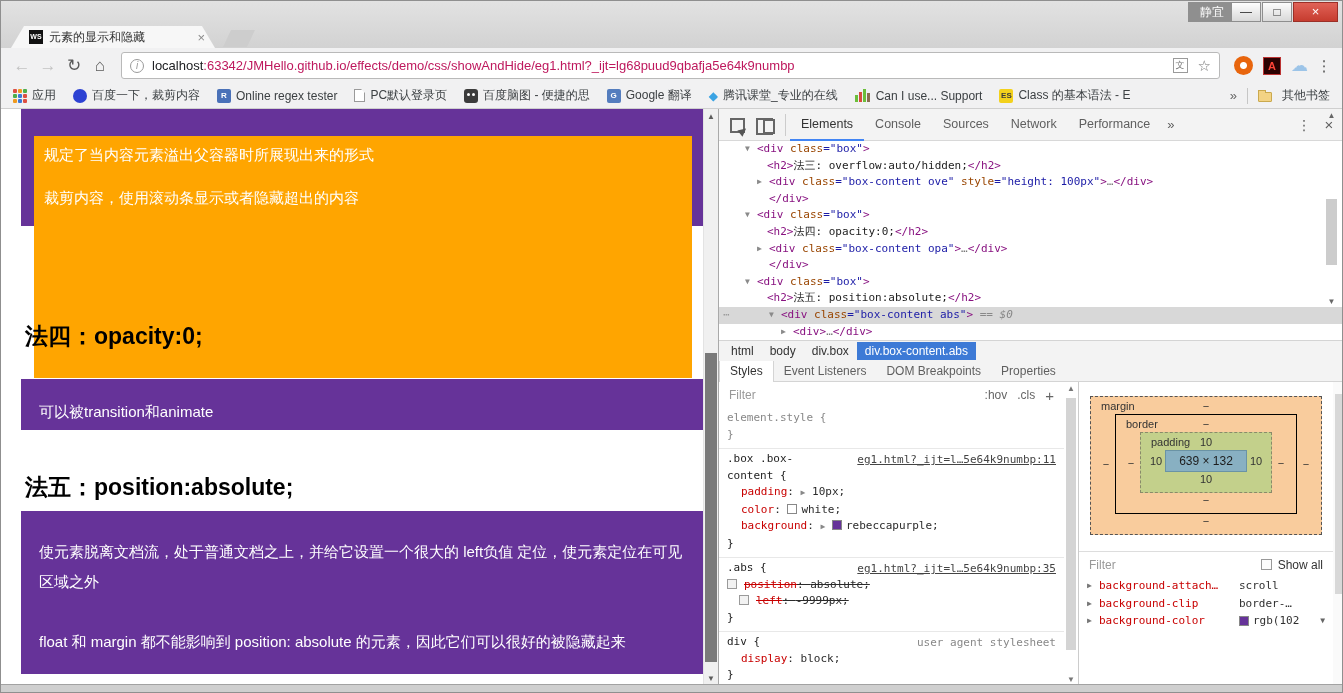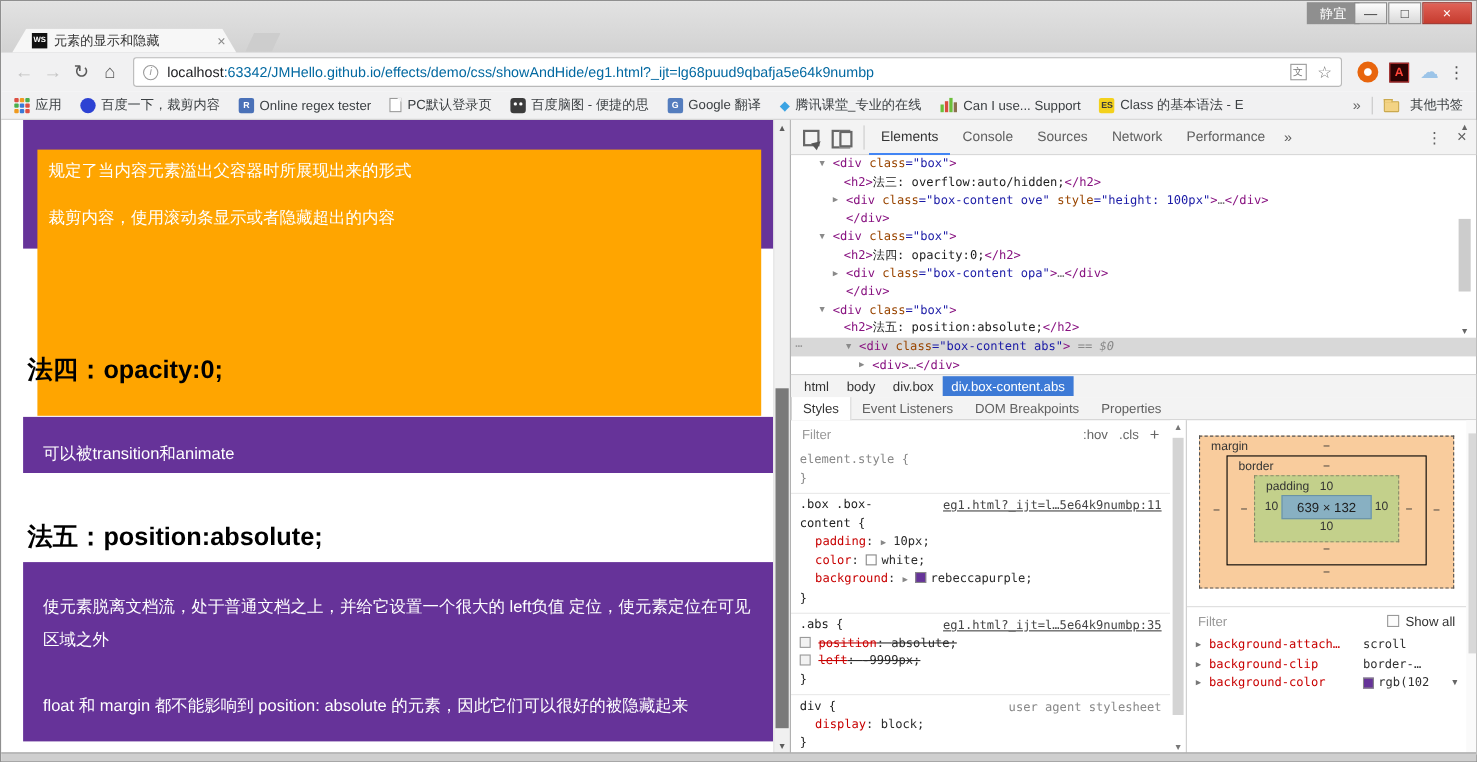--- a/index.html
+++ b/index.html
@@ -27,21 +27,21 @@
   
   .toolbar{position:absolute;left:0;top:47px;width:100%;height:35px;background:#f1f1f2;display:flex;align-items:center;padding:0 8px;}
   .navbtn{width:26px;text-align:center;font-size:17px;color:#5a5a5a;flex:none;}
   .navbtn.disabled{color:#c3c3c3;}
   .urlbar{flex:1;height:27px;margin:0 8px;background:#fff;border:1px solid #b9b9b9;border-radius:3px;
     display:flex;align-items:center;padding:0 8px;min-width:0;}
   .info-icon{width:14px;height:14px;border:1px solid #9a9a9a;border-radius:50%;color:#9a9a9a;font-size:10px;
     line-height:12px;text-align:center;flex:none;font-style:italic;}
   .url-text{margin-left:8px;font-size:13px;white-space:nowrap;overflow:hidden;flex:1;min-width:0;}
   .url-host{color:#202124;}
-  .url-rest{color:#0369a1;}
+  .url-rest{color:#be185d;}
   .translate-icon{width:15px;height:15px;border:1px solid #9a9a9a;color:#777;font-size:9px;line-height:13px;
     text-align:center;flex:none;margin-right:10px;background:#fff;}
   .star-icon{color:#767676;font-size:15px;flex:none;}
   .ext-area{display:flex;align-items:center;gap:10px;margin:0 6px;flex:none;}
   .ext-orange{width:19px;height:19px;border-radius:50%;background:radial-gradient(circle at 50% 50%,#fff 0 3px,#e8650d 4px);}
   .ext-adobe{width:18px;height:18px;background:#2c0202;border:1px solid #b33;color:#ff4438;font-weight:bold;
     font-size:11px;line-height:16px;text-align:center;}
   .ext-cloud{font-size:17px;color:#9cc4e8;line-height:18px;}
   .menu-dots{font-size:15px;color:#555;width:20px;text-align:center;flex:none;}
   
@@ -370,21 +370,21 @@
             <div class="sline" style="padding-left: 8px;"><span class="right link">eg1.html?_ijt=l…5e64k9numbp:11</span><span class="sel">.box .box-</span></div>
             <div class="sline" style="padding-left: 8px;"><span class="sel">content {</span></div>
             <div class="sline" style="padding-left: 22px;"><span class="prop">padding</span><span class="val">: </span><span class="exp">▶</span><span class="val"> 10px;</span></div>
             <div class="sline" style="padding-left: 22px;"><span class="prop">color</span><span class="val">: </span><span class="swatch" style="background: rgb(255, 255, 255);"></span><span class="val">white;</span></div>
             <div class="sline" style="padding-left: 22px;"><span class="prop">background</span><span class="val">: </span><span class="exp">▶</span><span class="val"> </span><span class="swatch" style="background: rgb(102, 51, 153);"></span><span class="val">rebeccapurple;</span></div>
             <div class="sline" style="padding-left: 8px;"><span class="sel">}</span></div>
           </div>
           <div class="rule">
             <div class="sline" style="padding-left: 8px;"><span class="right link">eg1.html?_ijt=l…5e64k9numbp:35</span><span class="sel">.abs {</span></div>
             <div class="sline" style="padding-left: 8px;"><span class="cb"></span><span class="prop strike">position</span><span class="val strike">: </span><span class="val strike">absolute;</span></div>
-            <div class="sline" style="padding-left: 8px;"><span class="cb"></span><span class="prop strike">left</span><span class="val strike">: </span><span class="val strike">-9999px;</span></div>
+            <div class="sline" style="padding-left: 20px;"><span class="cb"></span><span class="prop strike">left</span><span class="val strike">: </span><span class="val strike">-9999px;</span></div>
             <div class="sline" style="padding-left: 8px;"><span class="sel">}</span></div>
           </div>
           <div class="rule">
             <div class="sline" style="padding-left: 8px;"><span class="right meta">user agent stylesheet</span><span class="sel">div {</span></div>
             <div class="sline" style="padding-left: 22px;"><span class="prop">display</span><span class="val">: </span><span class="val">block;</span></div>
             <div class="sline" style="padding-left: 8px;"><span class="sel">}</span></div>
           </div>
         </div>
     </div>
     <div class="ssb">

